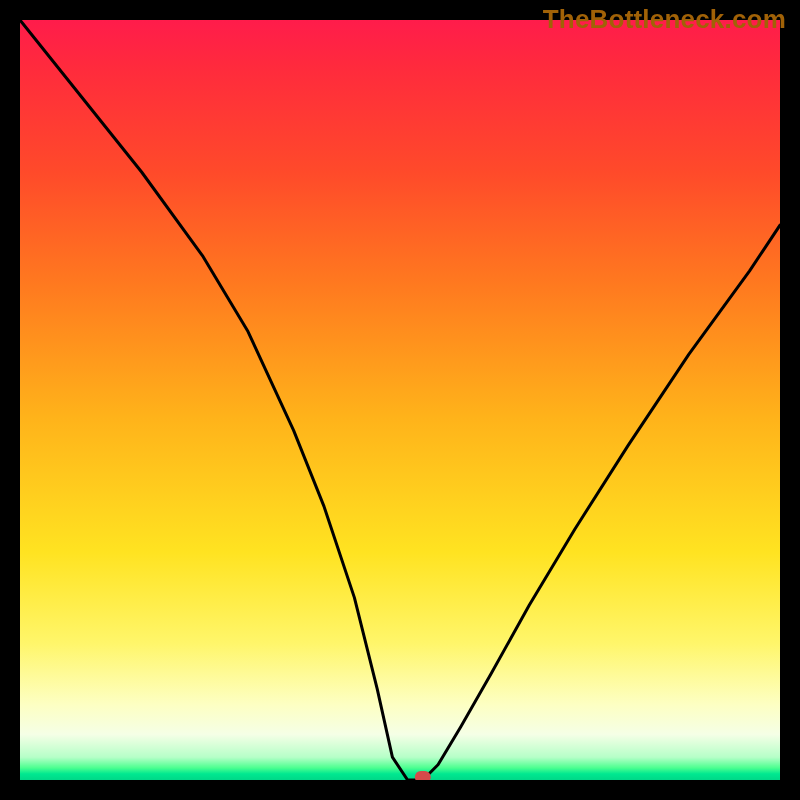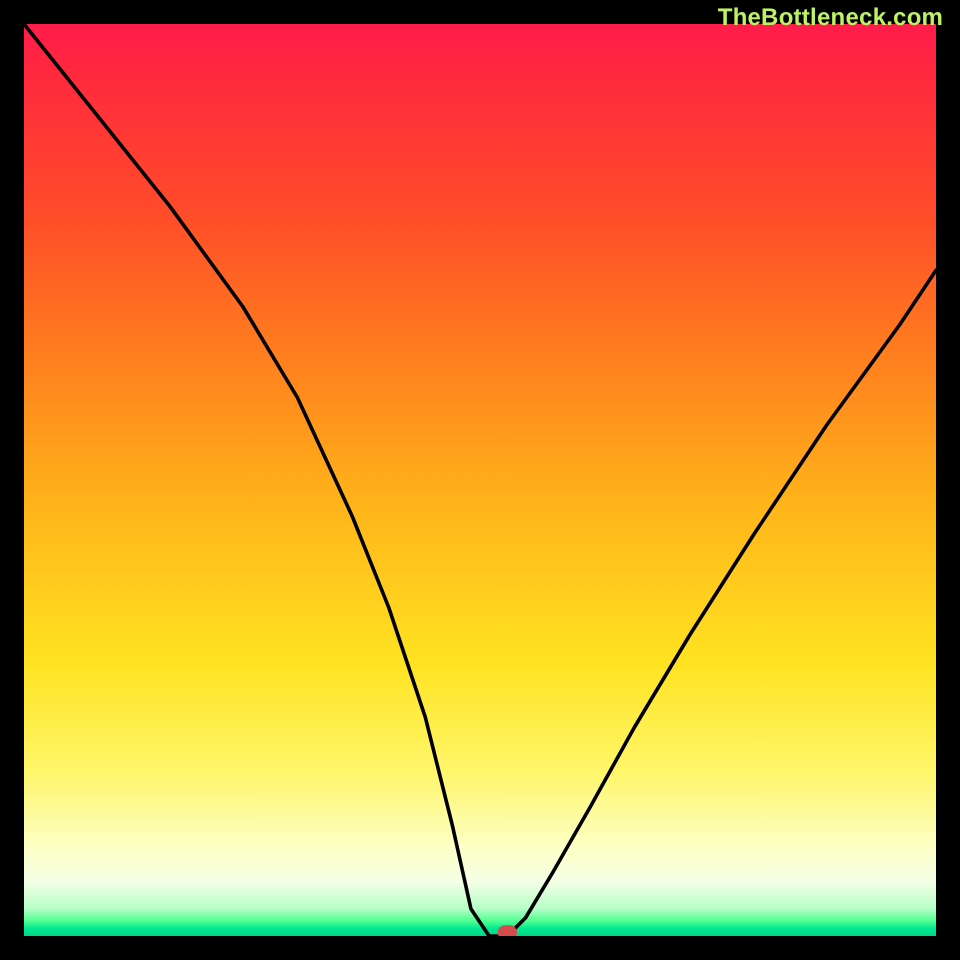--- a/index.html
+++ b/index.html
@@ -14,22 +14,22 @@
   .frame {
     position: relative;
     width: 800px;
     height: 800px;
     background: #000;
   }
   .watermark {
     position: absolute;
     top: 4px;
     right: 14px;
-    color: #bef264;
-    font-size: 20px;
+    color: #a16207;
+    font-size: 26px;
     font-weight: 600;
     letter-spacing: 0.2px;
     z-index: 3;
     text-align: center;
   }
   .plot-area {
     position: absolute;
     left: 20px;
     top: 20px;
     width: 760px;

